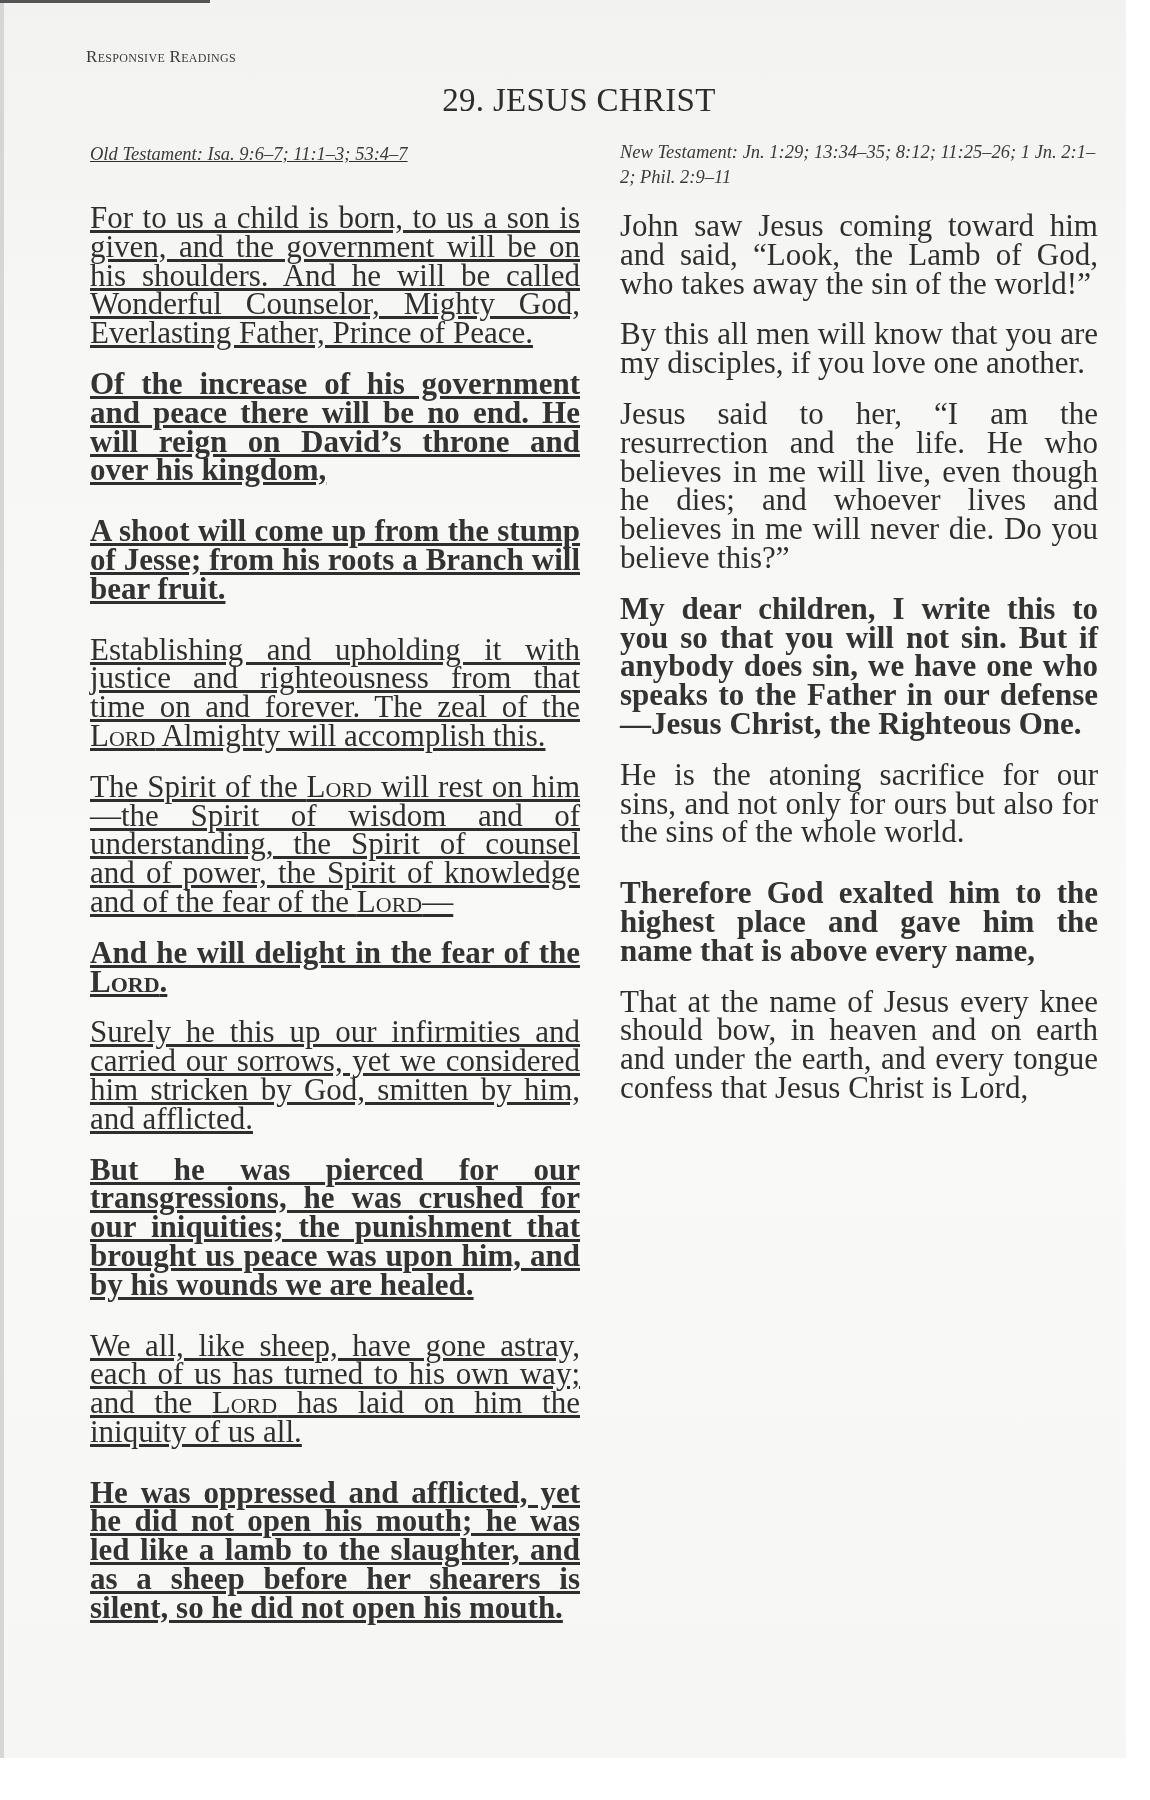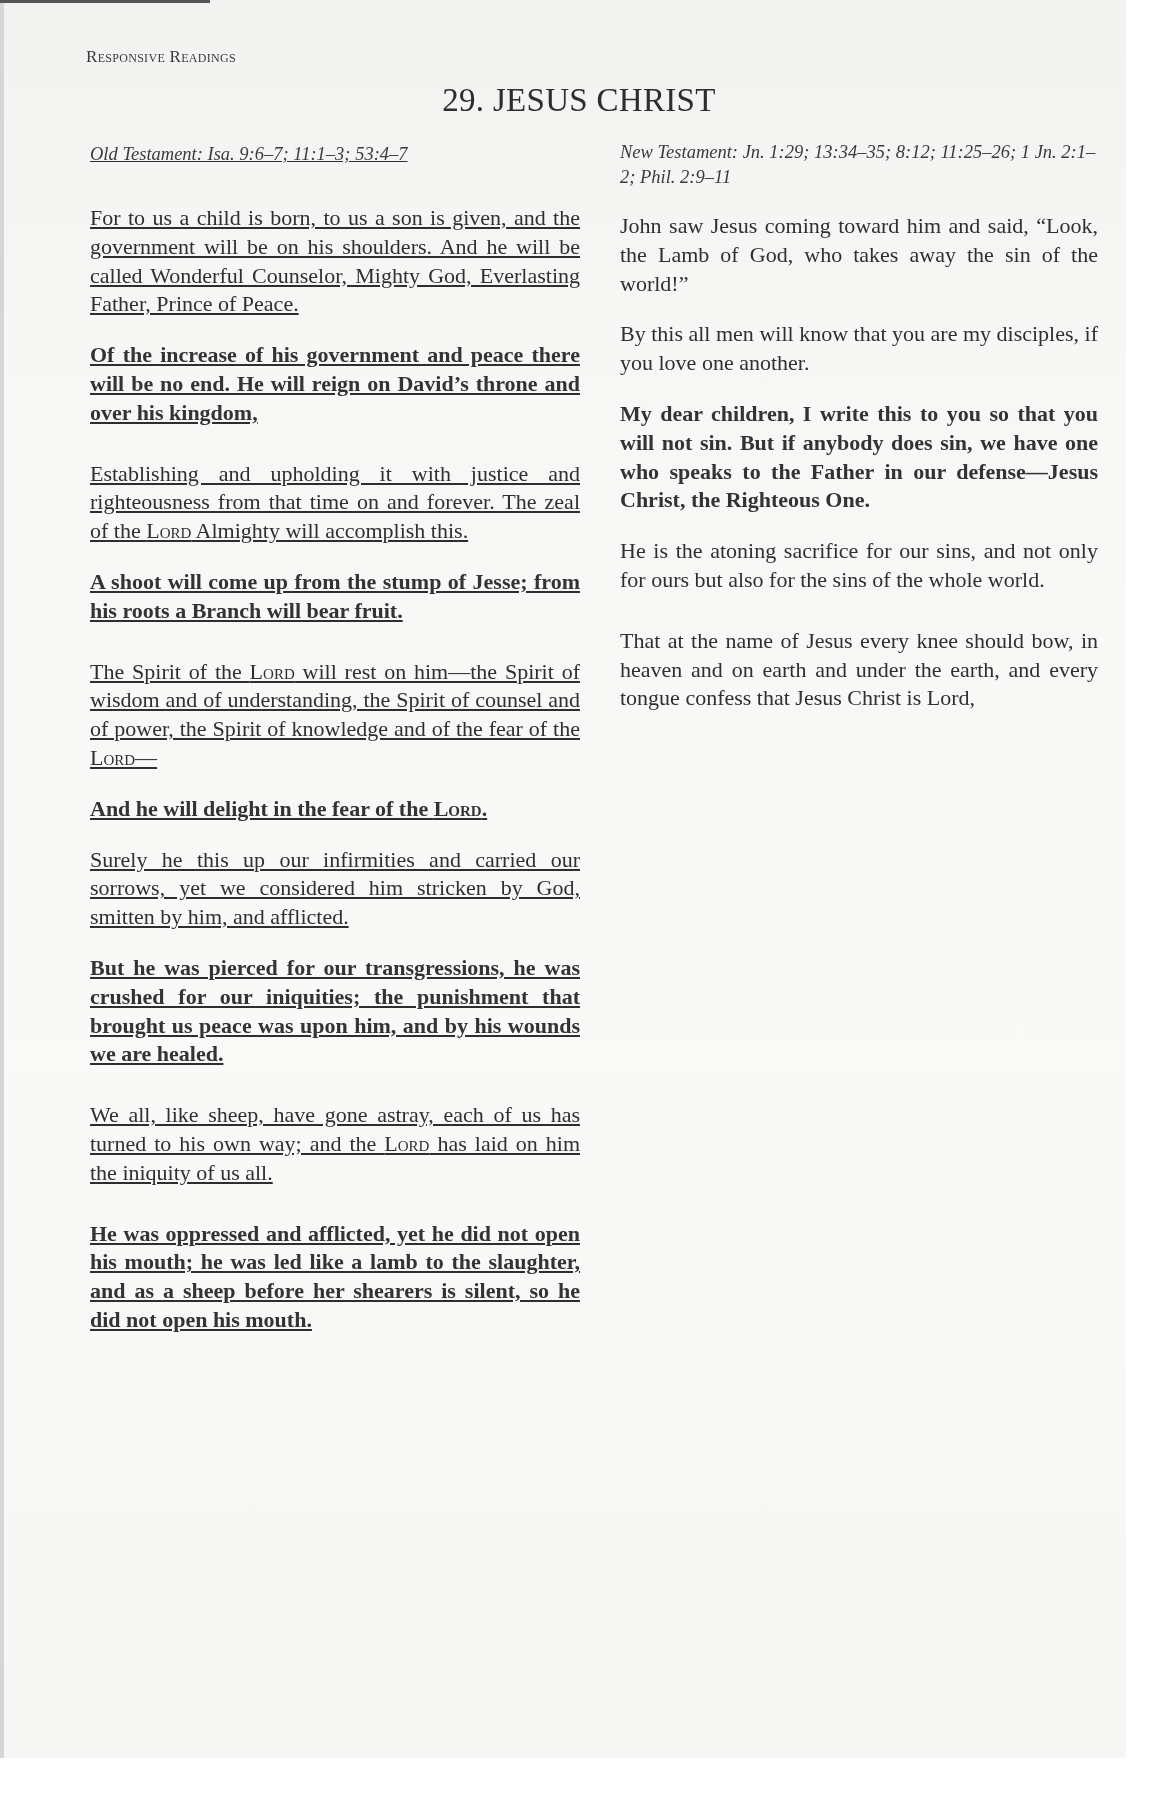--- a/index.html
+++ b/index.html
@@ -31,49 +31,51 @@
   }
   .col { position: absolute; top: 140px; }
   .col-left { left: 86px; width: 490px; text-decoration: underline; }
   .col-right { left: 616px; width: 478px; }
   .ref {
     font-style: italic; font-size: 18.5px; line-height: 25px; color: #3b3b3b;
     margin: 0 0 22px 0;
   }
   .col-left .ref { padding-top: 2px; margin-bottom: 37px; }
   .para {
-    font-size: 22px; line-height: 28.8px; text-align: justify; margin: 4px 0 22px 0;
+    font-size: 31px; line-height: 28.8px; text-align: justify; margin: 4px 0 22px 0;
     color: #2f2f2f; hyphens: manual;
   }
   .para.bold { font-weight: bold; color: #333333; }
   .para.gap-lg { margin-bottom: 32px; }
   .sc { font-variant: small-caps; }
 </style>
 </head>
 <body>
 
 <div class="page">
   <div class="running-head">Responsive Readings</div>
   <div class="title">29. JESUS CHRIST</div>
 
   <div class="col col-left">
     <div class="ref">Old Testament: Isa. 9:6–7; 11:1–3; 53:4–7</div>
     <p class="para">For to us a child is born, to us a son is given, and the government will be on his shoulders. And he will be called Wonder­ful Counselor, Mighty God, Everlasting Father, Prince of Peace.</p>
     <p class="para bold gap-lg">Of the increase of his government and peace there will be no end. He will reign on David’s throne and over his king­dom,</p>
+    <p class="para bold gap-lg">A shoot will come up from the stump of Jesse; from his roots a Branch will bear fruit.</p>
     <p class="para">Establishing and upholding it with justice and righteousness from that time on and forever. The zeal of the <span class="sc">Lord</span> Almighty will accomplish this.</p>
-    <p class="para bold gap-lg">A shoot will come up from the stump of Jesse; from his roots a Branch will bear fruit.</p>
     <p class="para">The Spirit of the <span class="sc">Lord</span> will rest on him—the Spirit of wisdom and of understanding, the Spirit of counsel and of power, the Spirit of knowledge and of the fear of the <span class="sc">Lord</span>—</p>
     <p class="para bold">And he will delight in the fear of the <span class="sc">Lord</span>.</p>
     <p class="para">Surely he this up our infirmities and car­ried our sorrows, yet we considered him stricken by God, smitten by him, and afflicted.</p>
     <p class="para bold gap-lg">But he was pierced for our transgres­sions, he was crushed for our iniquities; the punishment that brought us peace was upon him, and by his wounds we are healed.</p>
     <p class="para gap-lg">We all, like sheep, have gone astray, each of us has turned to his own way; and the <span class="sc">Lord</span> has laid on him the iniquity of us all.</p>
     <p class="para bold">He was oppressed and afflicted, yet he did not open his mouth; he was led like a lamb to the slaughter, and as a sheep before her shearers is silent, so he did not open his mouth.</p>
   </div>
 
   <div class="col col-right">
     <div class="ref">New Testament: Jn. 1:29; 13:34–35; 8:12; 11:25–26; 1 Jn. 2:1–2; Phil. 2:9–11</div>
     <p class="para">John saw Jesus coming toward him and said, “Look, the Lamb of God, who takes away the sin of the world!”</p>
     <p class="para">By this all men will know that you are my disciples, if you love one another.</p>
+    <p class="para">Jesus said to her, “I am the resurrection and the life. He who believes in me will live, even though he dies; and whoever lives and believes in me will never die. Do you believe this?”</p>
     <p class="para bold">My dear children, I write this to you so that you will not sin. But if anybody does sin, we have one who speaks to the Father in our defense—Jesus Christ, the Righteous One.</p>
     <p class="para gap-lg">He is the atoning sacrifice for our sins, and not only for ours but also for the sins of the whole world.</p>
+    <p class="para bold">Therefore God exalted him to the high­est place and gave him the name that is above every name,</p>
     <p class="para gap-lg">That at the name of Jesus every knee should bow, in heaven and on earth and under the earth, and every tongue confess that Jesus Christ is Lord,</p>
   </div>
 </div>
 
 </body></html>

